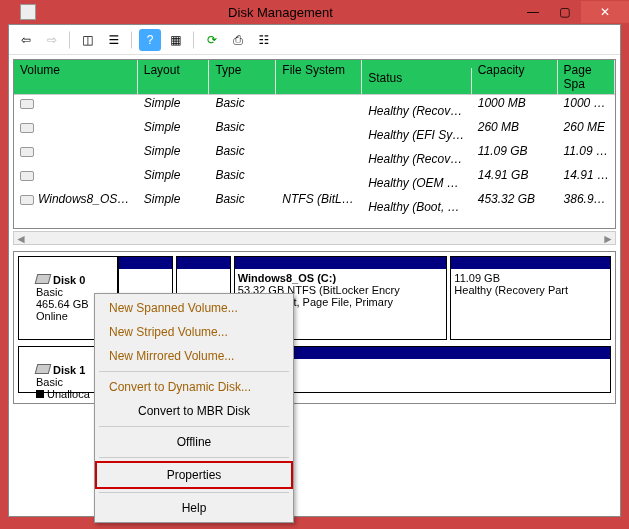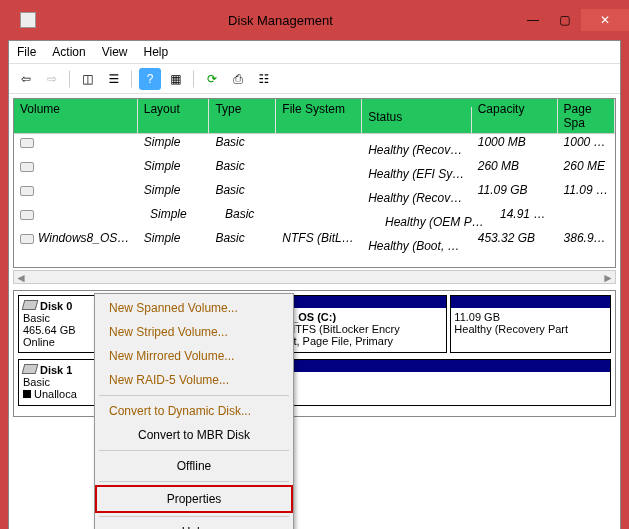--- a/index.html
+++ b/index.html
@@ -1,17 +1,17 @@
 <!DOCTYPE html>
 <html><head>
 <meta charset="utf-8">
 <style>
   * { box-sizing: border-box; margin: 0; padding: 0; }
   body { font-family: "Segoe UI", Tahoma, sans-serif; font-size: 12px; background: #c44; width: 629px; height: 529px; overflow: hidden; position: relative; }
-  .titlebar { background: #c44; height: 40px; display: flex; align-items: center; color: #000; padding-left: 20px; }
+  .titlebar { background: #c44; height: 24px; display: flex; align-items: center; color: #000; padding-left: 20px; }
   .titlebar .icon { width: 16px; height: 16px; margin-right: 8px; background: #eee; border: 1px solid #999; }
   .titlebar .title { flex: 1; text-align: center; font-size: 13px; }
   .winbtns { display: flex; }
   .winbtn { width: 32px; height: 22px; display: flex; align-items: center; justify-content: center; font-family: sans-serif; }
   .winbtn.close { background: #d9534f; color: #fff; width: 48px; }
   .inner { background: #fff; margin: 0 8px 8px 8px; height: 493px; border: 1px solid #888; }
   .menubar { display: flex; padding: 4px 8px; gap: 16px; border-bottom: 1px solid #e0e0e0; background:#fff; }
   .menubar span { cursor: default; }
   .toolbar { display: flex; align-items: center; padding: 4px 6px; gap: 4px; border-bottom: 1px solid #e0e0e0; height: 30px; }
   .tbtn { width: 22px; height: 22px; display:flex; align-items:center; justify-content:center; border:1px solid transparent; }
@@ -22,21 +22,21 @@
   .gridhead div { border-right:1px solid #e0e0e0; padding:3px 6px; font-size:12px; }
   .gridbody { }
   .grow { display:flex; }
   .grow div { padding:1px 6px; font-size:12px; white-space:nowrap; overflow:hidden; text-overflow:ellipsis;font-style:italic; }
   .c-vol{width:130px;} .c-lay{width:75px;} .c-typ{width:70px;} .c-fs{width:90px;} .c-sta{width:115px;margin-top:8px;} .c-cap{width:90px;} .c-fre{width:60px;}
   .volicon { display:inline-block; width:14px; height:10px; background:#eee; border:1px solid #999; border-radius:2px; margin-right:4px; vertical-align:middle; }
   .scroll { height:14px; background:#f0f0f0; border:1px solid #ccc; display:flex; justify-content:space-between; margin-top:2px;}
   .scroll span{width:14px;text-align:center;color:#888;}
   .diskpane { margin-top:6px; border:1px solid #888; padding:4px; position:relative; }
   .diskrow { display:flex; margin-bottom:6px; }
-  .diskinfo { width:100px; border:1px solid #000; padding:4px; font-size:11px; }
+  .diskinfo { width:100px; border:1px solid #000; padding:17px; font-size:11px; }
   .parts { flex:1; display:flex; gap:3px; }
   .part { border:1px solid #000; flex:1; font-size:11px; padding:0; overflow:hidden; }
   .part .hdr { background:#000080; height:12px; }
   .part .bod { padding:3px; white-space:nowrap; overflow:hidden; }
   .diskicon{display:inline-block;width:14px;height:10px;background:#ccc;border:1px solid #666;transform:skewX(-15deg);margin-right:3px;}
   .ctxmenu { position:absolute; left:94px; top:293px; width:200px; background:#f0f0f0; border:1px solid #999; box-shadow:2px 2px 4px rgba(0,0,0,0.3); z-index:10; padding:2px 0;}
   .ctxmenu .mi { padding:5px 14px; font-size:12px; color:#a16207; }
   .ctxmenu .mi.en { color:#000;text-align:center; }
   .ctxmenu .sep { height:1px; background:#ccc; margin:3px 4px; }
   .ctxmenu .hl { border:2px solid #c00; }
@@ -48,26 +48,20 @@
   <span class="icon"></span>
   <span class="title">Disk Management</span>
   <div class="winbtns">
     <div class="winbtn">—</div>
     <div class="winbtn">▢</div>
     <div class="winbtn close">✕</div>
   </div>
 </div>
 
 <div class="inner">
-  <div class="menubar">
-    <span>File</span>
-    <span>Action</span>
-    <span>View</span>
-    <span>Help</span>
-  </div>
   <div class="toolbar">
     <div class="tbtn">⇦</div>
     <div class="tbtn" style="color:#bbb">⇨</div>
     <div class="tbtn sep"></div>
     <div class="tbtn">◫</div>
     <div class="tbtn">☰</div>
     <div class="tbtn sep"></div>
     <div class="tbtn" style="background:#4af;color:#fff;border-radius:3px;">?</div>
     <div class="tbtn">▦</div>
     <div class="tbtn sep"></div>
@@ -114,20 +108,21 @@
             <div class="c-sta">Healthy (Recovery...</div>
             <div class="c-cap">11.09 GB</div>
             <div class="c-fre">11.09 GE</div>
           </div>
           <div class="grow">
             <div class="c-vol"><span class="volicon"></span></div>
             <div class="c-lay">Simple</div>
             <div class="c-typ">Basic</div>
             <div class="c-fs"></div>
             <div class="c-sta">Healthy (OEM Par...</div>
+            <div class="c-cap">14.91 GB</div>
             <div class="c-fre">14.91 GE</div>
           </div>
           <div class="grow">
             <div class="c-vol"><span class="volicon"></span>Windows8_OS (C:)</div>
             <div class="c-lay">Simple</div>
             <div class="c-typ">Basic</div>
             <div class="c-fs">NTFS (BitLo...</div>
             <div class="c-sta">Healthy (Boot, Pa...</div>
             <div class="c-cap">453.32 GB</div>
             <div class="c-fre">386.98 G</div>
@@ -180,21 +175,20 @@
         </div>
       </div>
     </div>
   </div>
 </div>
 
 <div class="ctxmenu">
   <div class="mi">New Spanned Volume...</div>
   <div class="mi">New Striped Volume...</div>
   <div class="mi">New Mirrored Volume...</div>
-  <div class="mi">New RAID-5 Volume...</div>
   <div class="sep"></div>
   <div class="mi">Convert to Dynamic Disk...</div>
   <div class="mi en">Convert to MBR Disk</div>
   <div class="sep"></div>
   <div class="mi en">Offline</div>
   <div class="sep"></div>
   <div class="mi en hl">Properties</div>
   <div class="sep"></div>
   <div class="mi en">Help</div>
 </div>

